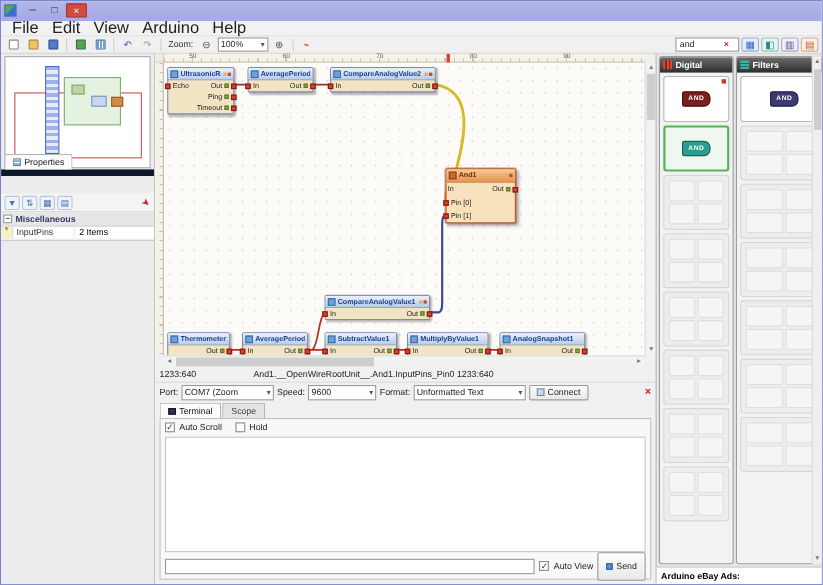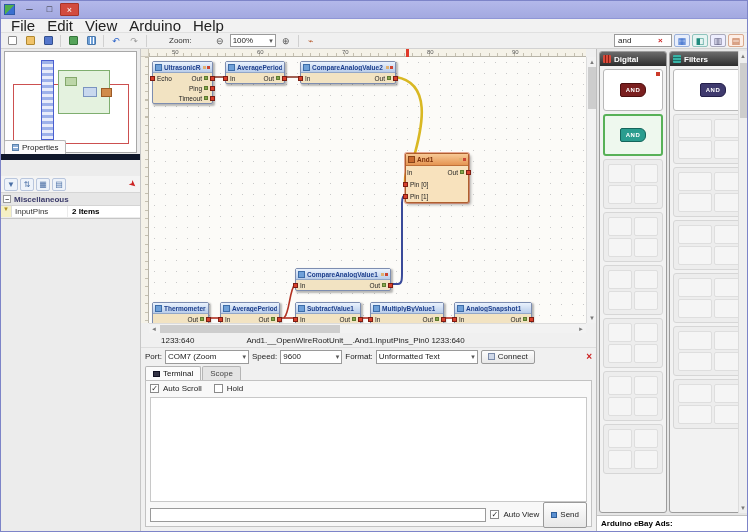--- a/index.html
+++ b/index.html
@@ -19,21 +19,21 @@
   .mi{font-size:15px;color:#222;padding:0 6px}
   .toolbar{position:absolute;left:0;top:32px;right:0;height:16px;background:#f0f0f0;border-bottom:1px solid #d2d2d2;display:flex;align-items:center;padding:0 3px;gap:2px}
   .tbi{width:16px;height:13px;display:flex;align-items:center;justify-content:center;font-size:9px;color:#555;border:1px solid transparent;border-radius:2px}
   .ic{display:inline-block;width:9px;height:9px;border-radius:1px}
   .ic-new{background:#fff;border:1px solid #8a8a8a}
   .ic-open{background:#f0c36a;border:1px solid #b08830}
   .ic-save{background:#5577cc;border:1px solid #33508f}
   .ic-board{background:#55a35a;border:1px solid #34743a}
   .ic-grid{background:repeating-linear-gradient(90deg,#6fa0d8 0 2px,#fff 2px 3px);border:1px solid #4a78ab}
   .sep{width:1px;height:12px;background:#d0d0d0;margin:0 2px}
-  .tlabel{font-size:8px;color:#333;margin:0 18px}
+  .tlabel{font-size:8px;color:#333;margin:0 2px}
   .zoomsel{width:46px;height:13px;background:#fff;border:1px solid #9a9a9a;font-size:8px;color:#222;display:flex;align-items:center;padding:0 2px;justify-content:space-between}
   .caret{font-size:7px;color:#555}
   .tspacer{flex:1}
   .searchbox{width:58px;height:13px;background:#fff;border:1px solid #9a9a9a;display:flex;align-items:center;padding:0 1px 0 3px}
   .searchbox input{border:none;outline:none;width:40px;font-size:8px;font-family:"Liberation Sans",sans-serif;color:#222;background:transparent}
   .clr{color:#cc2222;font-size:8px;font-weight:bold;line-height:1}
   .tbi.c1{background:#e8eefb;border-color:#9ab0d8;color:#2a62c9}
   .tbi.c2{background:#e6f4f2;border-color:#8fc4bd;color:#1f8a7d}
   .tbi.c3{background:#eef;border-color:#aab;color:#557}
   .tbi.c4{background:#fdeee6;border-color:#d8a98e;color:#b85c2e}
@@ -52,21 +52,21 @@
   .ptabico{width:7px;height:7px;background:repeating-linear-gradient(#8fb0d8 0 2px,#fff 2px 3px);border:1px solid #5a82ab}
   .ptools{position:absolute;left:0;top:127px;width:100%;height:17px;background:#f4f4f4;border-bottom:1px solid #d5d5d5;display:flex;align-items:center;gap:2px;padding:0 3px}
   .pti{width:14px;height:13px;border:1px solid #b9c6dd;background:#eef3fa;color:#4a6fa5;font-size:8px;display:flex;align-items:center;justify-content:center;border-radius:2px}
   .pinred{margin-left:auto;color:#cc2222;font-size:9px;transform:rotate(40deg)}
   .pgrid{position:absolute;left:0;top:144px;width:100%;background:#fff;border-bottom:1px solid #c6c6c6;font-size:8px}
   .pcat{display:flex;align-items:center;height:13px;background:#e6e6e6;border-bottom:1px solid #d4d4d4;color:#3a3a6a;font-weight:bold;gap:3px;padding-left:2px}
   .collapse{width:8px;height:8px;border:1px solid #9a9a9a;background:#fff;font-size:7px;line-height:7px;text-align:center;color:#444}
   .pgr{display:flex;height:12px;border-bottom:1px solid #ececec}
   .pgut{width:11px;background:#f5f0c5;border-right:1px solid #ddd;font-size:6px;color:#b0921f;text-align:center}
   .pname{width:56px;color:#333;padding:1px 0 0 3px;border-right:1px solid #ececec}
-  .pval{flex:1;font-weight:bold;color:#000;padding:1px 0 0 4px}
+  .pval{flex:1;font-weight:normal;color:#000;padding:1px 0 0 4px}
 
   
   .centerpanel{position:absolute;left:140px;top:48px;right:151px;bottom:0;background:#f0f0f0}
   .corner{position:absolute;left:0;top:0;width:8px;height:8px;background:#efece2;border-right:1px solid #cfcabc;border-bottom:1px solid #cfcabc}
   .rulertop{position:absolute;left:8px;top:0;right:10px;height:8px;background:#f5f2e8;border-bottom:1px solid #b8b4a8;background-image:repeating-linear-gradient(90deg,#c5c0b0 0 1px,transparent 1px 8.5px);background-size:100% 3px;background-position:0 100%;background-repeat:no-repeat}
   .rmark{position:absolute;top:0;font-size:6px;color:#5a5a5a}
   .rmarker{position:absolute;left:257px;top:0;width:3px;height:8px;background:#e03a2a}
   .rulerleft{position:absolute;left:0;top:8px;width:8px;height:266px;background:#f5f2e8;border-right:1px solid #b8b4a8;background-image:repeating-linear-gradient(#c5c0b0 0 1px,transparent 1px 8.5px);background-size:3px 100%;background-position:100% 0;background-repeat:no-repeat}
   .canvas{position:absolute;left:8px;top:8px;width:439px;height:266px;background-color:#fcfbf8;background-image:radial-gradient(circle,#c9c9c9 0.7px,transparent 0.9px);background-size:11px 11px;overflow:hidden}
   .wiresvg{position:absolute;left:0;top:0;pointer-events:none}
@@ -92,21 +92,21 @@
   .comp.andc .crow{height:12px}
 
   
   .vscroll{position:absolute;right:0;top:8px;width:10px;height:266px;background:#f2f2f2;border-left:1px solid #dcdcdc}
   .hscroll{position:absolute;left:8px;top:274px;right:10px;height:10px;background:#f2f2f2;border-top:1px solid #dcdcdc}
   .sarr{position:absolute;font-size:6px;color:#7a7a7a;line-height:10px;text-align:center}
   .vthumb{position:absolute;left:1px;top:10px;width:8px;height:42px;background:#cdcdcd}
   .hthumb{position:absolute;left:11px;top:1px;width:180px;height:8px;background:#cdcdcd}
 
   .statusbar{position:absolute;left:0;top:284px;right:0;height:14px;display:flex;align-items:center;font-size:8px;color:#222}
-  .scoords{margin-left:20px}
+  .scoords{margin-left:4px}
   .spath{margin-left:52px}
 
   .connbar{position:absolute;left:0;top:298px;right:0;height:18px;background:#f0f0f0;border-top:1px solid #ddd;display:flex;align-items:center;gap:3px;padding:0 4px;font-size:8px;color:#222}
   .sel{height:14px;background:#fff;border:1px solid #9a9a9a;display:flex;align-items:center;justify-content:space-between;padding:0 2px;font-size:8px;color:#222;overflow:hidden;white-space:nowrap}
   .connectbtn{height:14px;border:1px solid #9a9a9a;background:linear-gradient(#fdfdfd,#e8e8e8);display:flex;align-items:center;gap:3px;padding:0 6px;font-size:8px;color:#222;border-radius:2px}
   .cbico{width:7px;height:7px;background:#cfd8e8;border:1px solid #7a8aa8}
   .discx{margin-left:auto;color:#cc2222;font-weight:bold;font-size:10px}
 
   .termtabs{position:absolute;left:4px;top:316px;height:15px;display:flex;align-items:flex-end;gap:1px}
   .ttab{height:14px;display:flex;align-items:center;gap:3px;padding:0 7px;font-size:8px;border:1px solid #b5b5b5;border-bottom:none;border-radius:2px 2px 0 0;background:#e4e4e4;color:#444}

